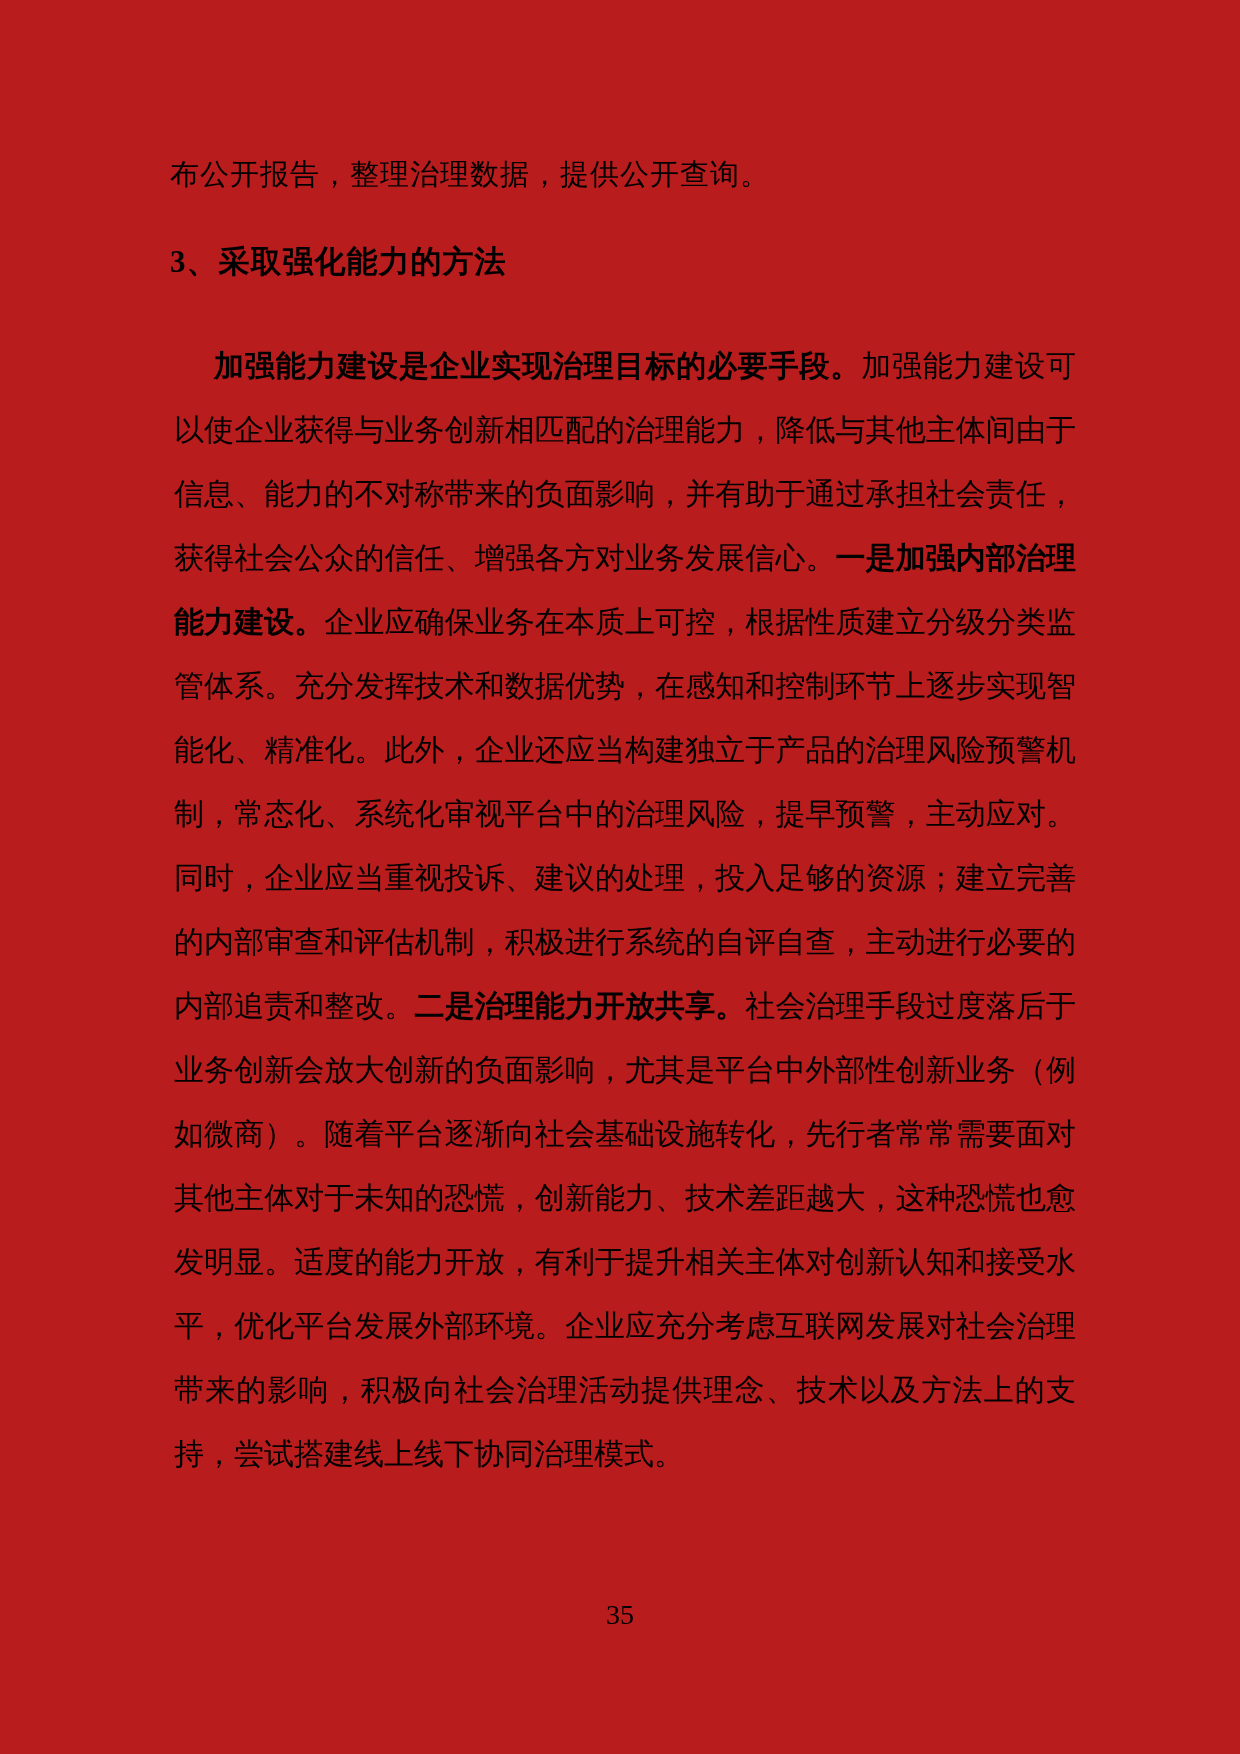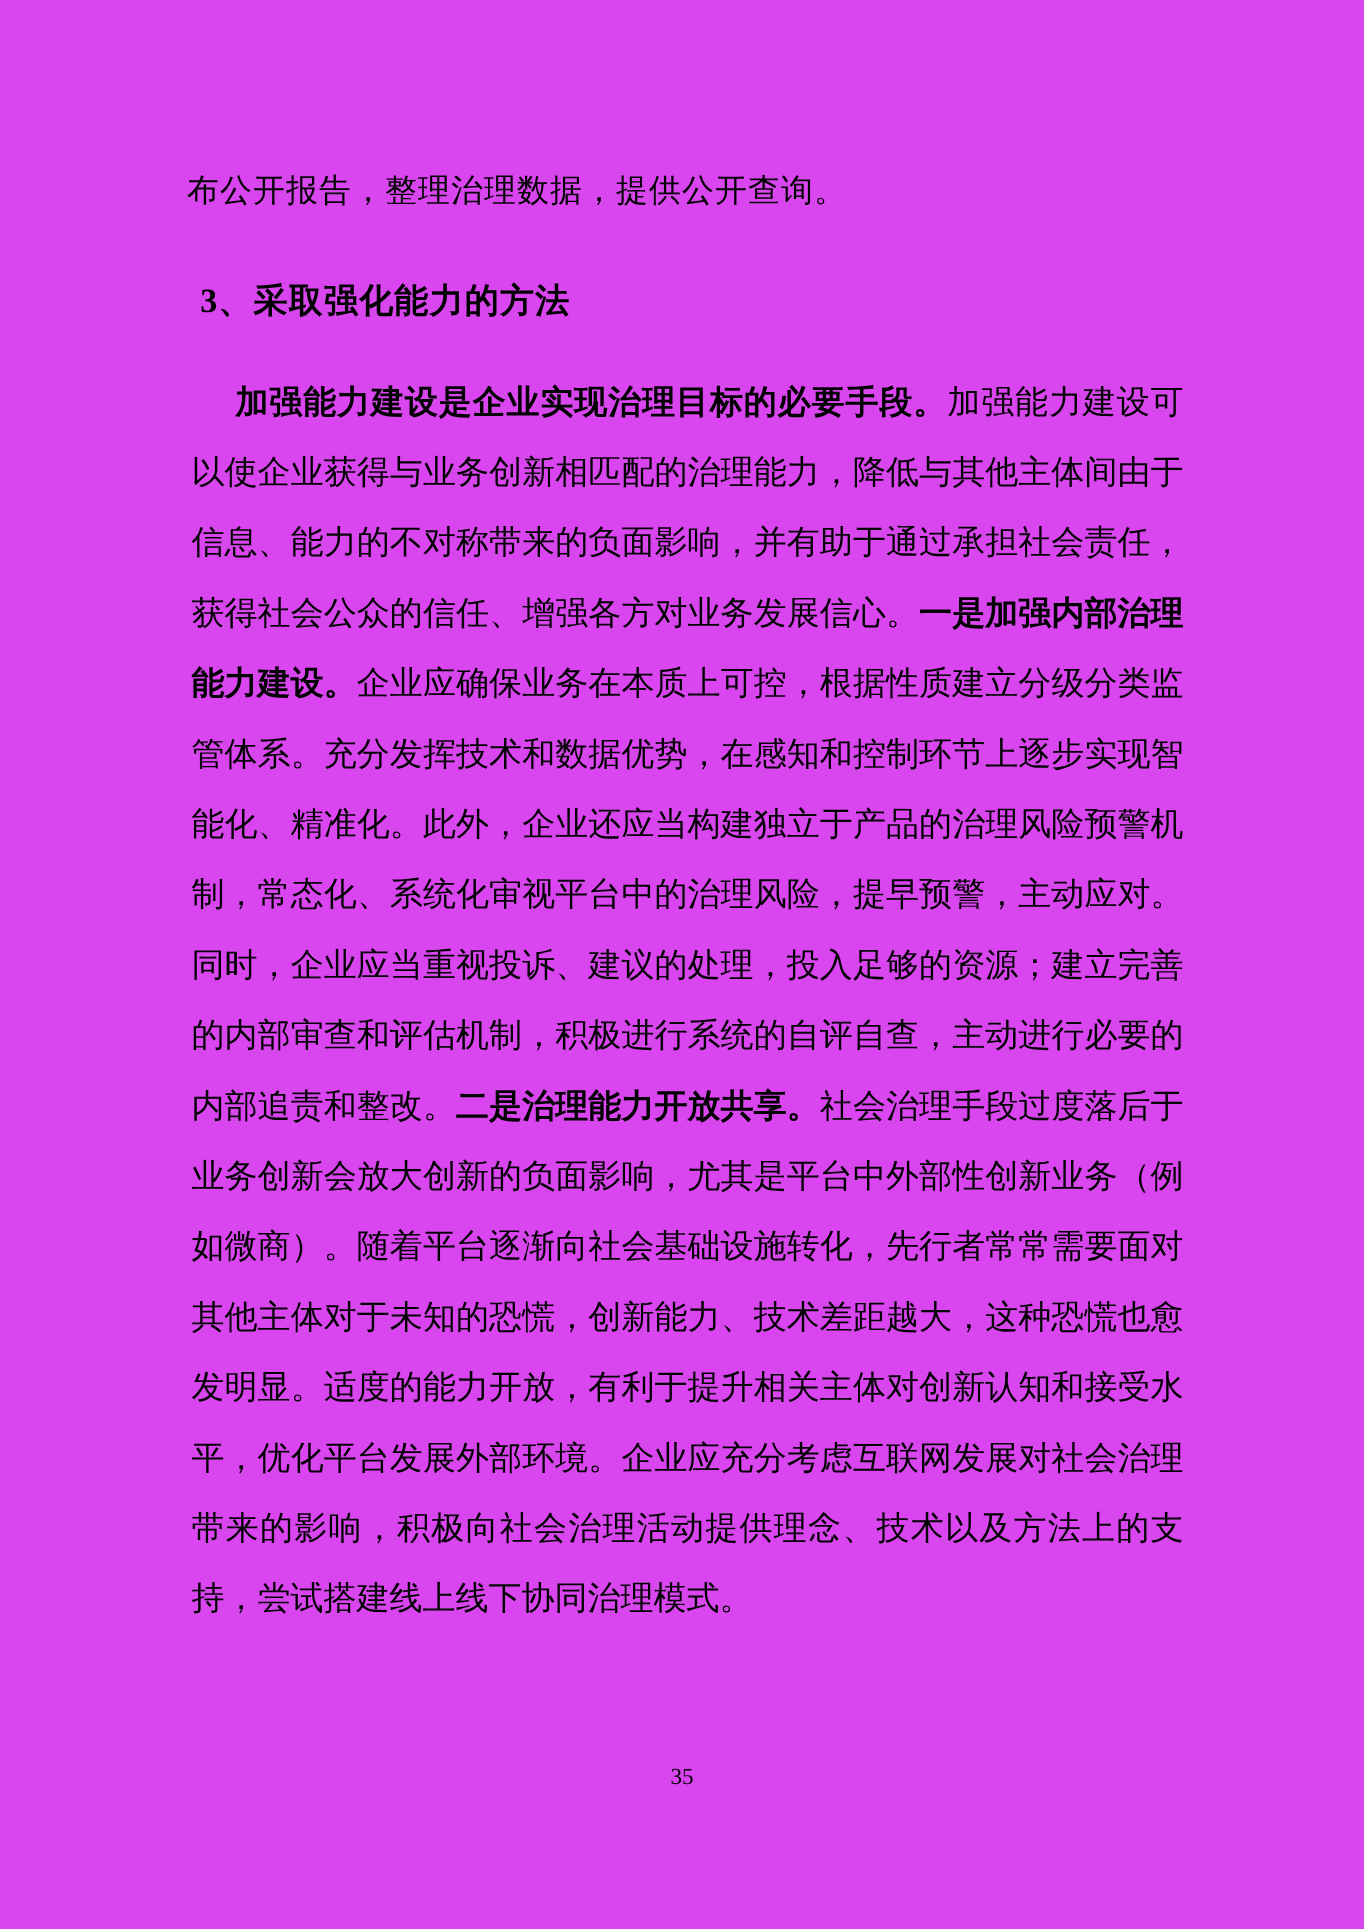--- a/index.html
+++ b/index.html
@@ -4,21 +4,21 @@
 <style>
   html, body {
     margin: 0;
     padding: 0;
     background: #ffffff;
   }
   .page {
     position: relative;
     width: 1240px;
     height: 1754px;
-    background: #d946ef;
+    background: #b91c1c;
     color: #000000;
     font-family: "Liberation Serif", "DejaVu Serif", serif;
     overflow: hidden;
   }
   .content {
     position: absolute;
     left: 170px;
     top: 0;
     width: 902px;
   }
@@ -31,21 +31,21 @@
     font-size: 29px;
     line-height: 44px;
     letter-spacing: 1px;
     white-space: nowrap;
   }
   .section-heading {
     position: absolute;
     top: 240px;
     left: 0;
     width: 100%;
-    margin: 12px;
+    margin: 0;
     font-size: 31px;
     font-weight: 700;
     line-height: 44px;
     letter-spacing: 1px;
   }
   .body-paragraph {
     position: absolute;
     top: 330px;
     left: 0;
     width: 100%;
@@ -58,21 +58,21 @@
   }
   .body-paragraph .bold {
     font-weight: 700;
   }
   .page-number {
     position: absolute;
     top: 1600px;
     left: 0;
     width: 100%;
     text-align: center;
-    font-size: 21px;
+    font-size: 28px;
     line-height: 30px;
   }
 </style>
 </head>
 <body>
 
 <div class="page">
   <div class="content">
     <p class="intro-line">布公开报告，整理治理数据，提供公开查询。</p>
 

